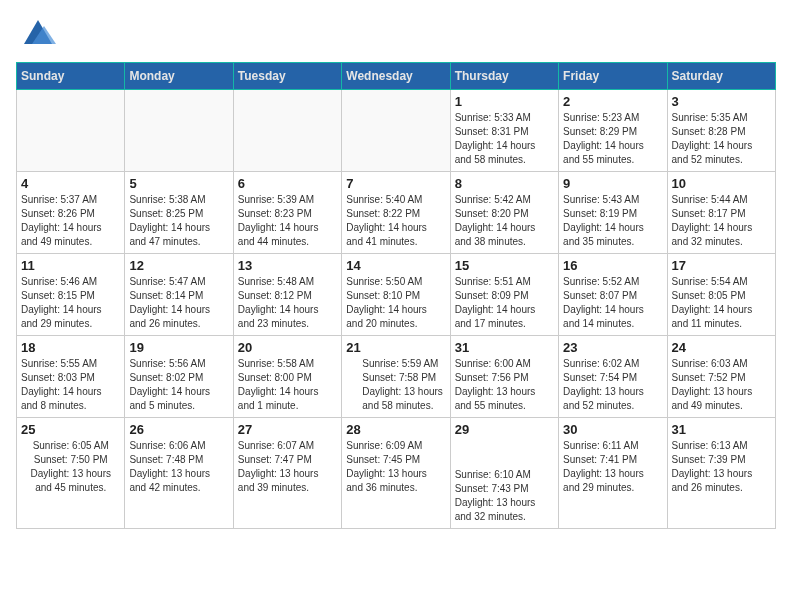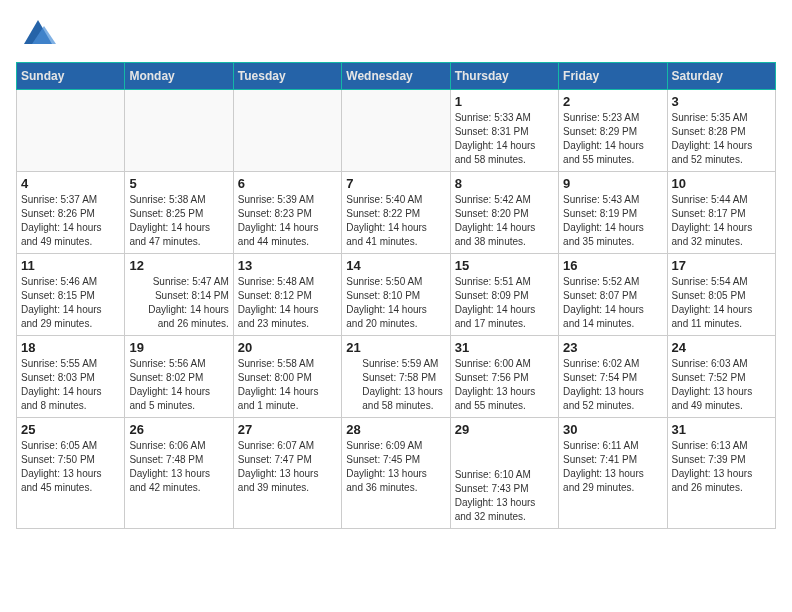--- a/index.html
+++ b/index.html
@@ -197,21 +197,21 @@
       <tr>
         <td>
           <div class="day-number">11</div>
           <div class="day-info" style="white-space: pre-line;">Sunrise: 5:46 AM
 Sunset: 8:15 PM
 Daylight: 14 hours
 and 29 minutes.</div>
         </td>
         <td>
           <div class="day-number">12</div>
-          <div class="day-info" style="white-space: pre-line; text-align: right;">Sunrise: 5:47 AM
+          <div class="day-info" style="white-space: pre-line;">Sunrise: 5:47 AM
 Sunset: 8:14 PM
 Daylight: 14 hours
 and 26 minutes.</div>
         </td>
         <td>
           <div class="day-number">13</div>
           <div class="day-info" style="white-space: pre-line;">Sunrise: 5:48 AM
 Sunset: 8:12 PM
 Daylight: 14 hours
 and 23 minutes.</div>
@@ -292,21 +292,21 @@
           <div class="day-number">24</div>
           <div class="day-info" style="white-space: pre-line;">Sunrise: 6:03 AM
 Sunset: 7:52 PM
 Daylight: 13 hours
 and 49 minutes.</div>
         </td>
       </tr>
       <tr>
         <td>
           <div class="day-number">25</div>
-          <div class="day-info" style="white-space: pre-line;">Sunrise: 6:05 AM
+          <div class="day-info" style="white-space: pre-line; text-align: center;">Sunrise: 6:05 AM
 Sunset: 7:50 PM
 Daylight: 13 hours
 and 45 minutes.</div>
         </td>
         <td>
           <div class="day-number">26</div>
           <div class="day-info" style="white-space: pre-line;">Sunrise: 6:06 AM
 Sunset: 7:48 PM
 Daylight: 13 hours
 and 42 minutes.</div>

